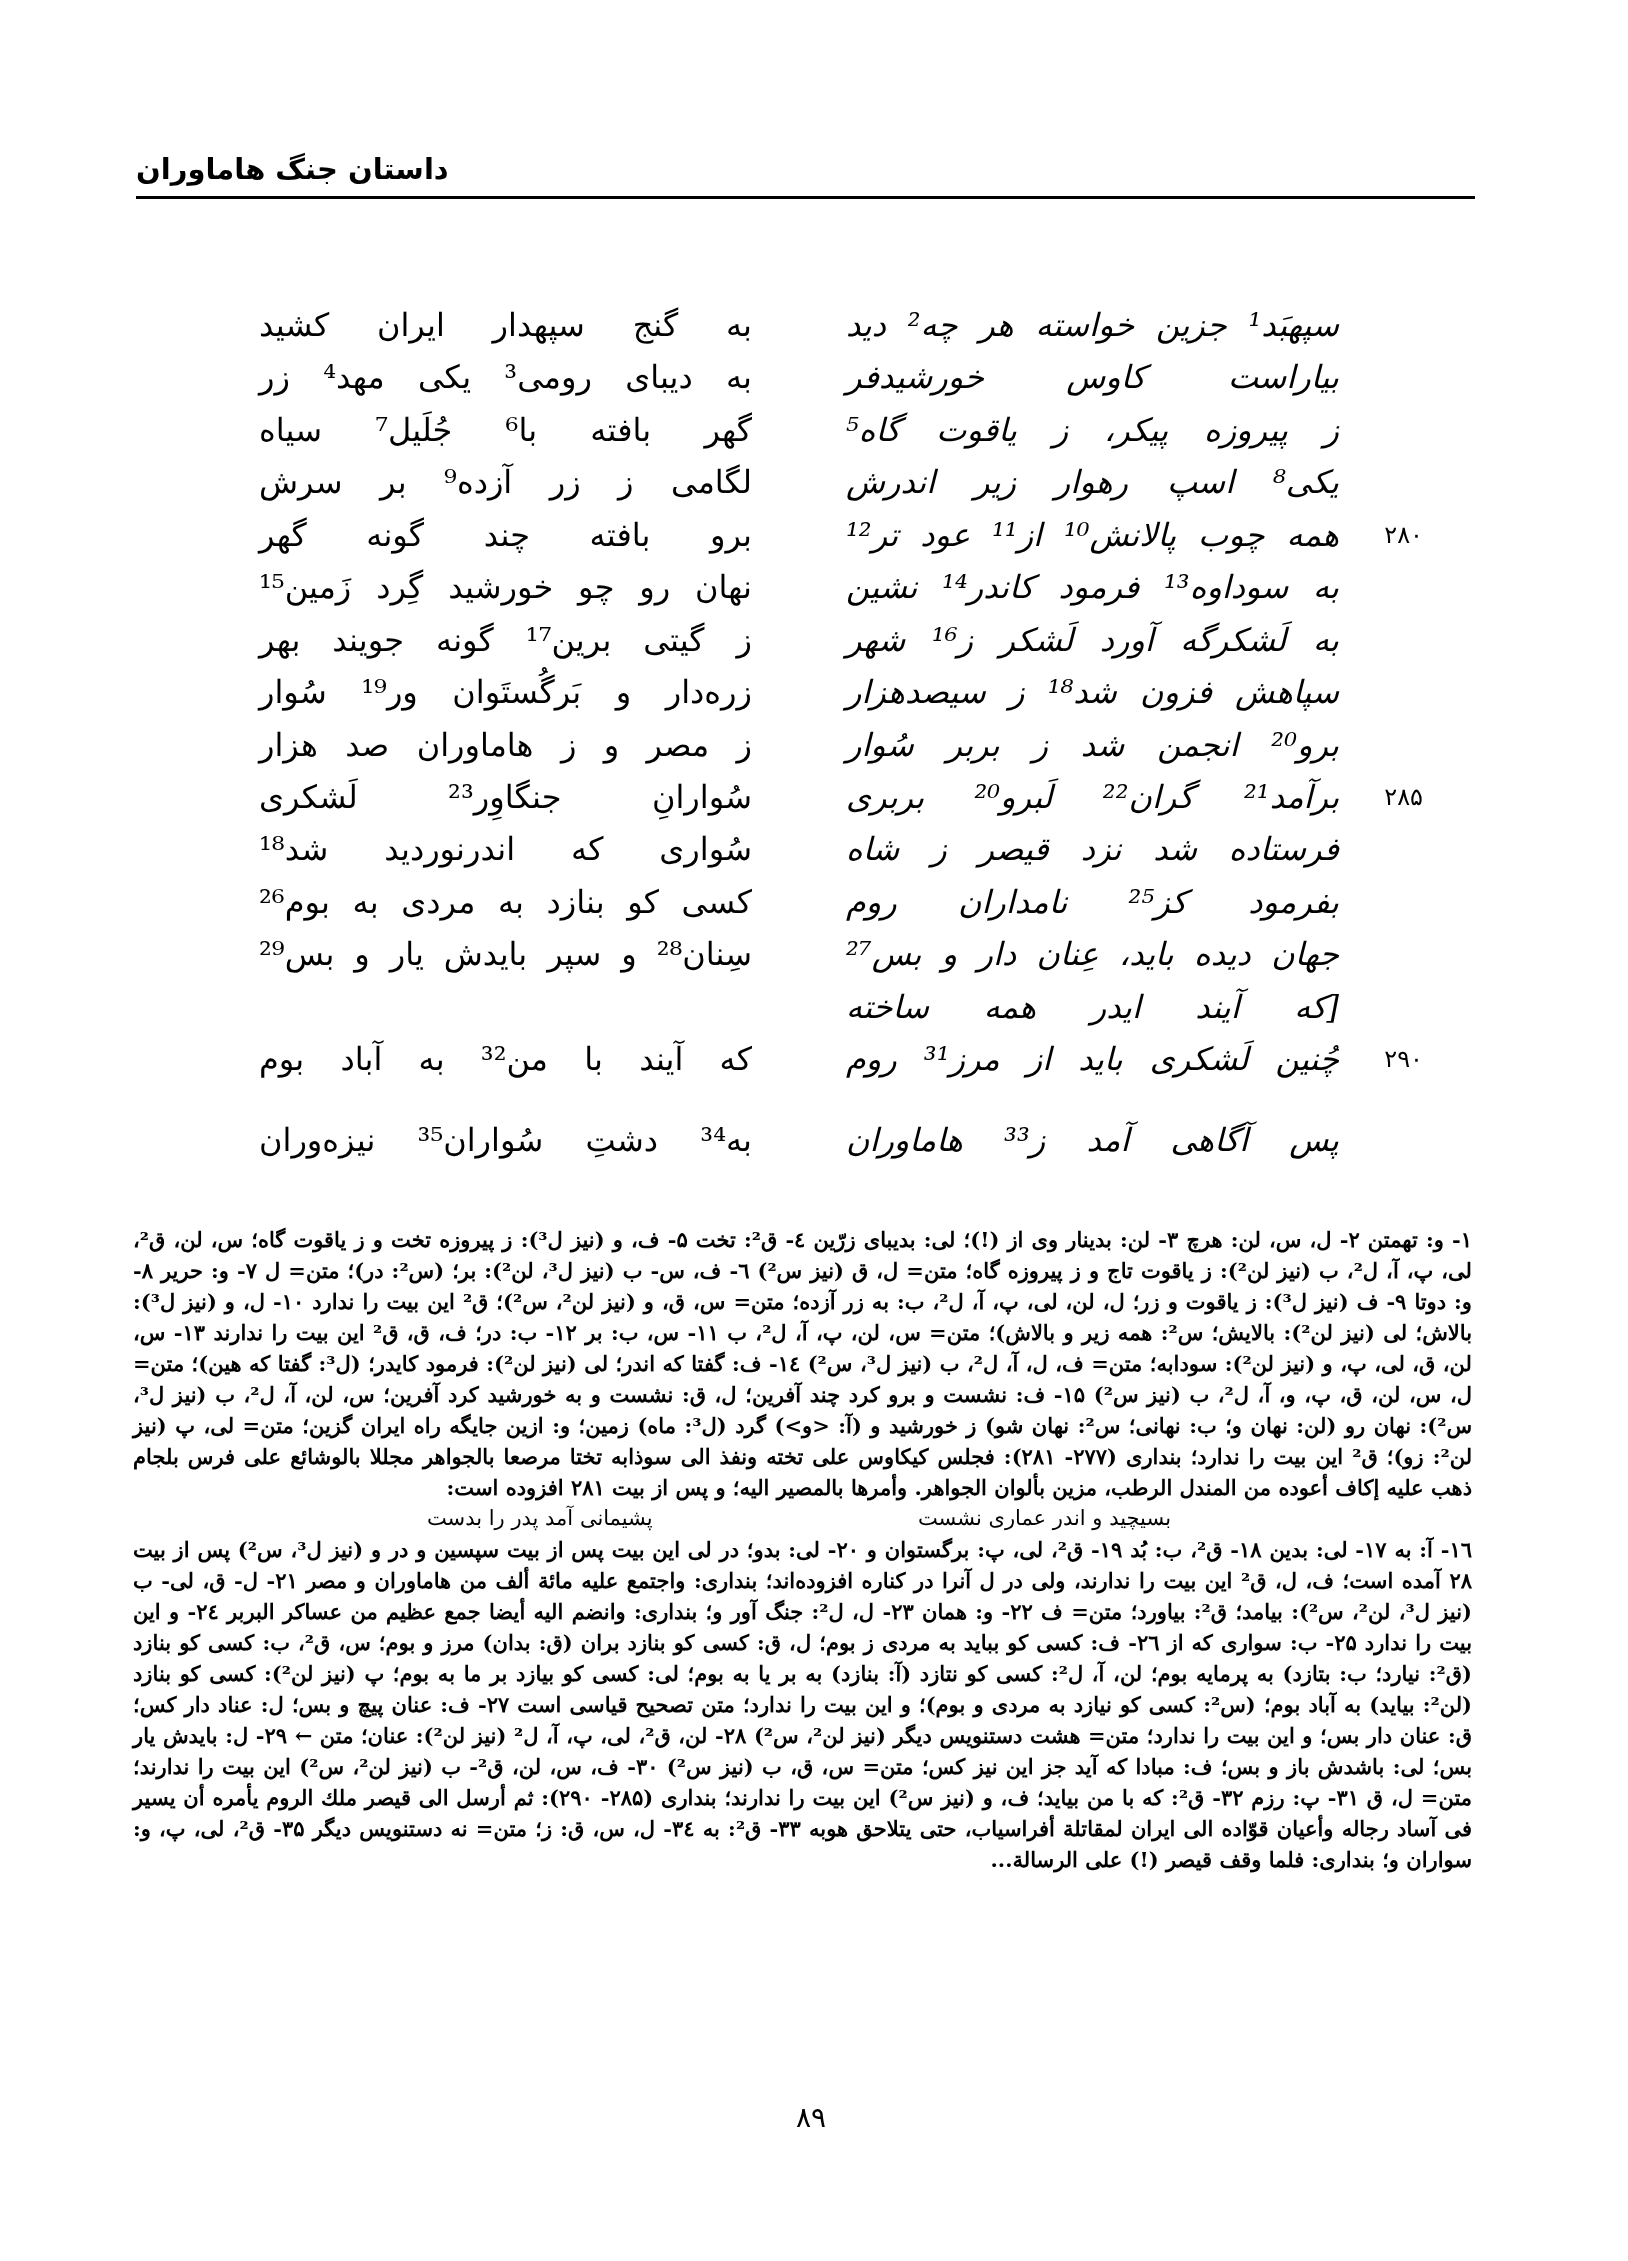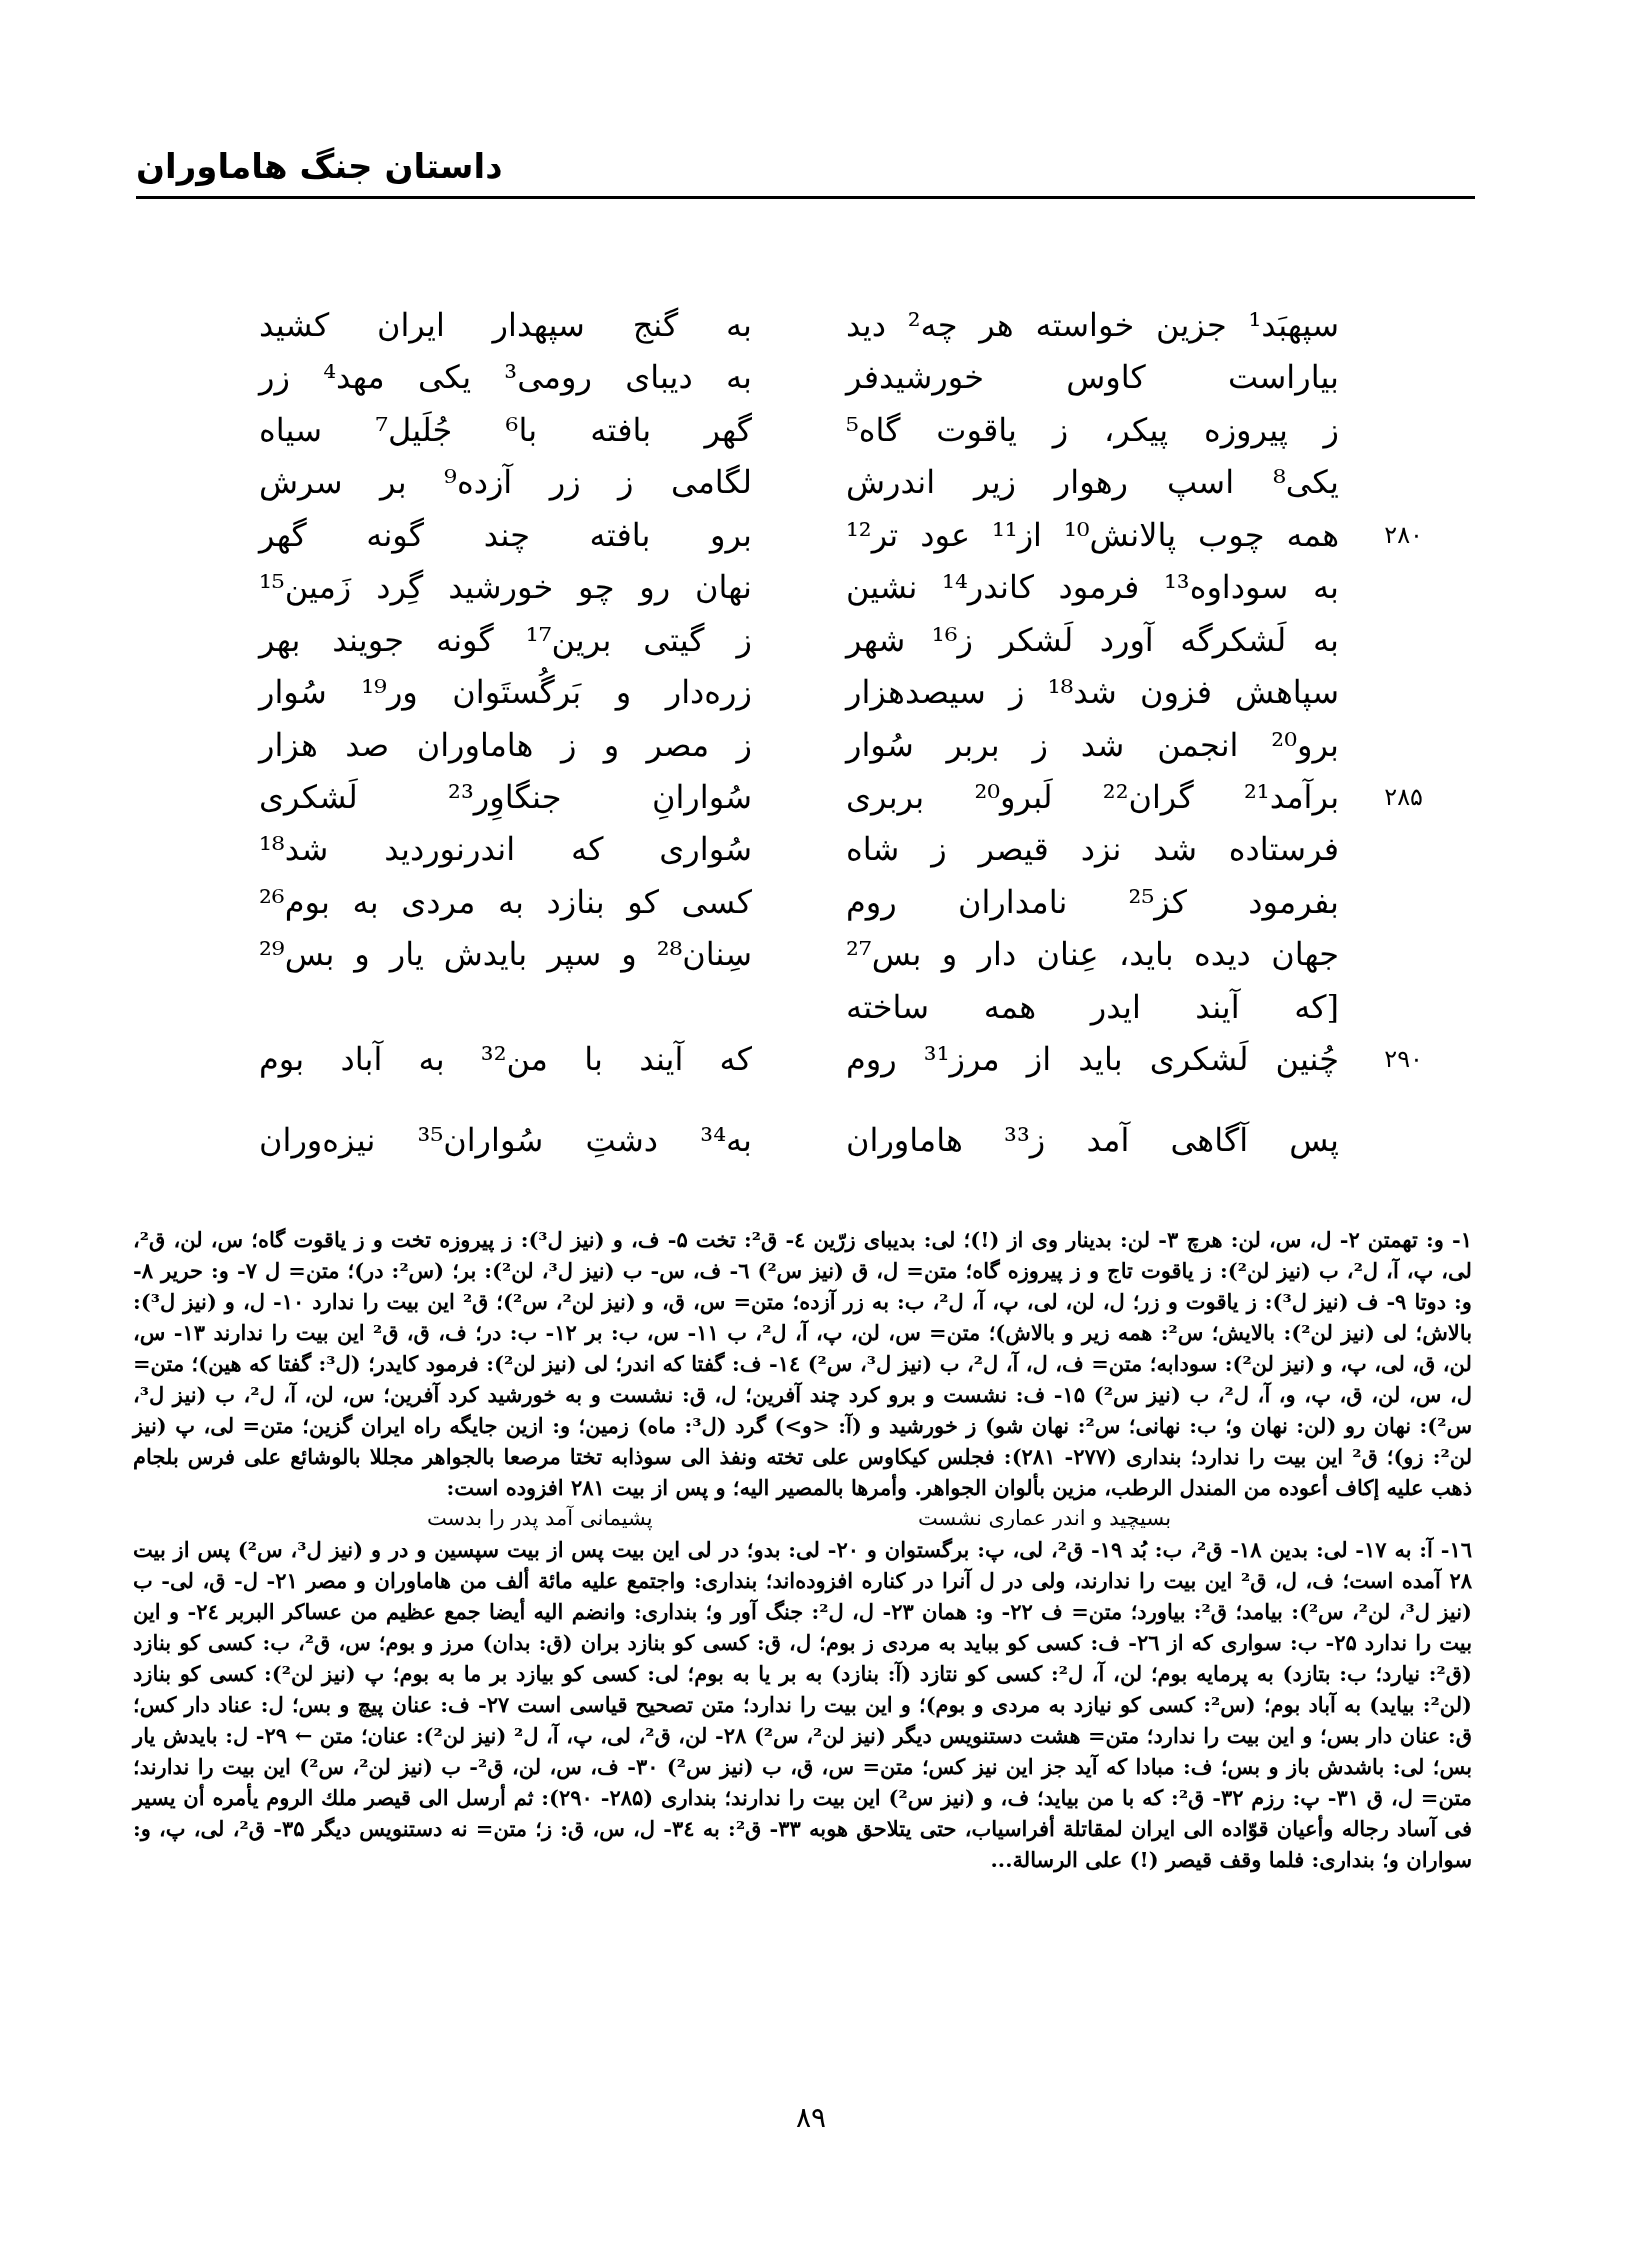--- a/index.html
+++ b/index.html
@@ -6,34 +6,34 @@
   body {
     width: 1628px; height: 2261px; position: relative; overflow: hidden;
     font-family: "DejaVu Serif", "Liberation Serif", serif; color: #000;
   }
   .header {
     position: absolute; left: 136px; top: 133px; width: 1339px; height: 63px;
     border-bottom: 3.5px solid #000;
   }
   .header-title {
     position: absolute; left: 0; bottom: 9.8px;
-    font-family: "DejaVu Sans", sans-serif; font-weight: bold; font-size: 34px;
+    font-family: "DejaVu Sans", sans-serif; font-weight: bold; font-size: 29px;
     direction: rtl;
     text-align: right;
   }
   .verses { position: absolute; top: 301px; left: 0; width: 1628px; }
   .verse-row {
     position: absolute; left: 0; width: 1628px; height: 49px;
   }
   .misra {
     position: absolute; top: 0; direction: rtl; font-size: 32px;
     font-family: "DejaVu Serif", serif; text-align: justify; text-align-last: justify;
     white-space: nowrap; line-height: 49px;
   }
-  .misra.first { left: 846px; width: 493px; }
+  .misra.first { left: 846px; width: 493px; font-style: italic; }
   .misra.second { left: 259px; width: 493px; }
   .verse-num {
     position: absolute; left: 1367px; top: 0; width: 56px; direction: rtl;
     font-size: 24px; line-height: 49px; text-align: right;
   }
   .footnotes {
     position: absolute; left: 133px; top: 1224px; width: 1339px;
     direction: rtl; font-size: 21px; line-height: 31px; text-align: justify;
     font-family: "DejaVu Serif", serif;
   }

